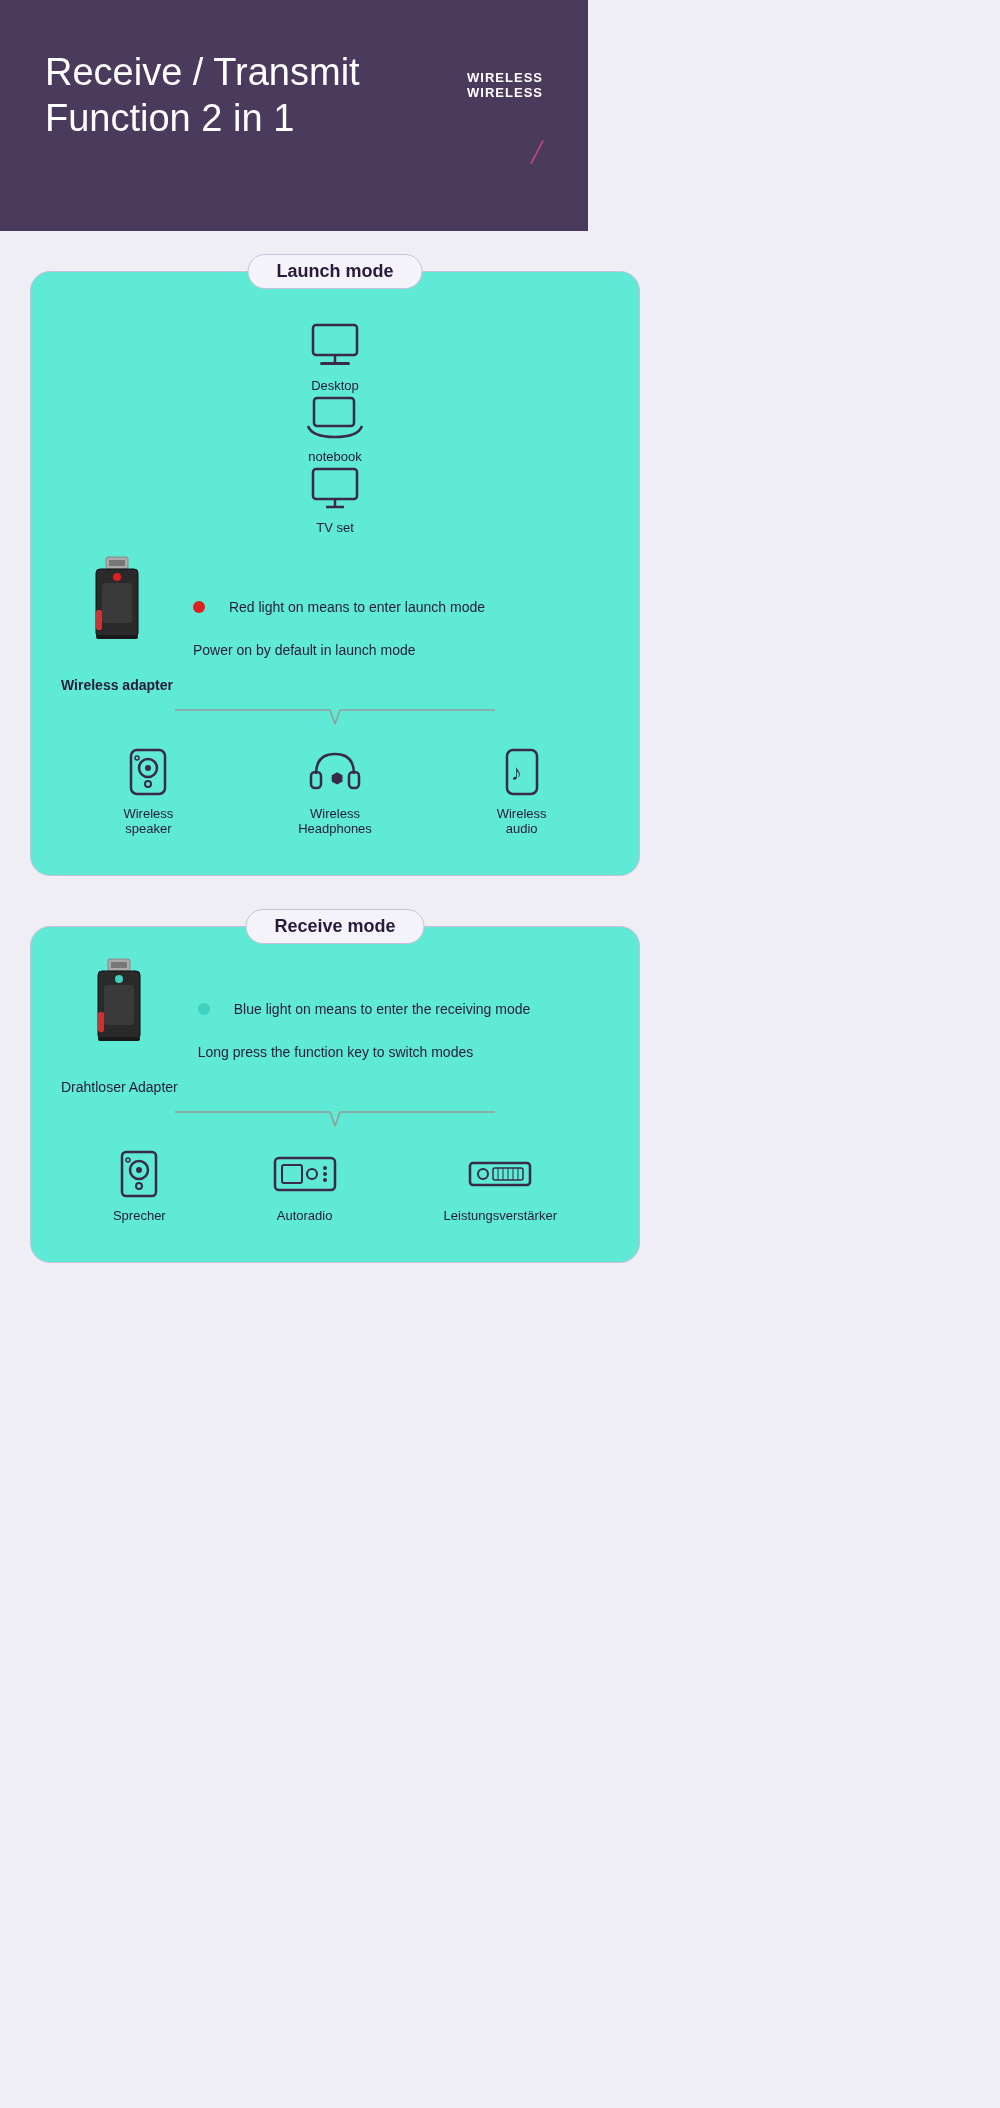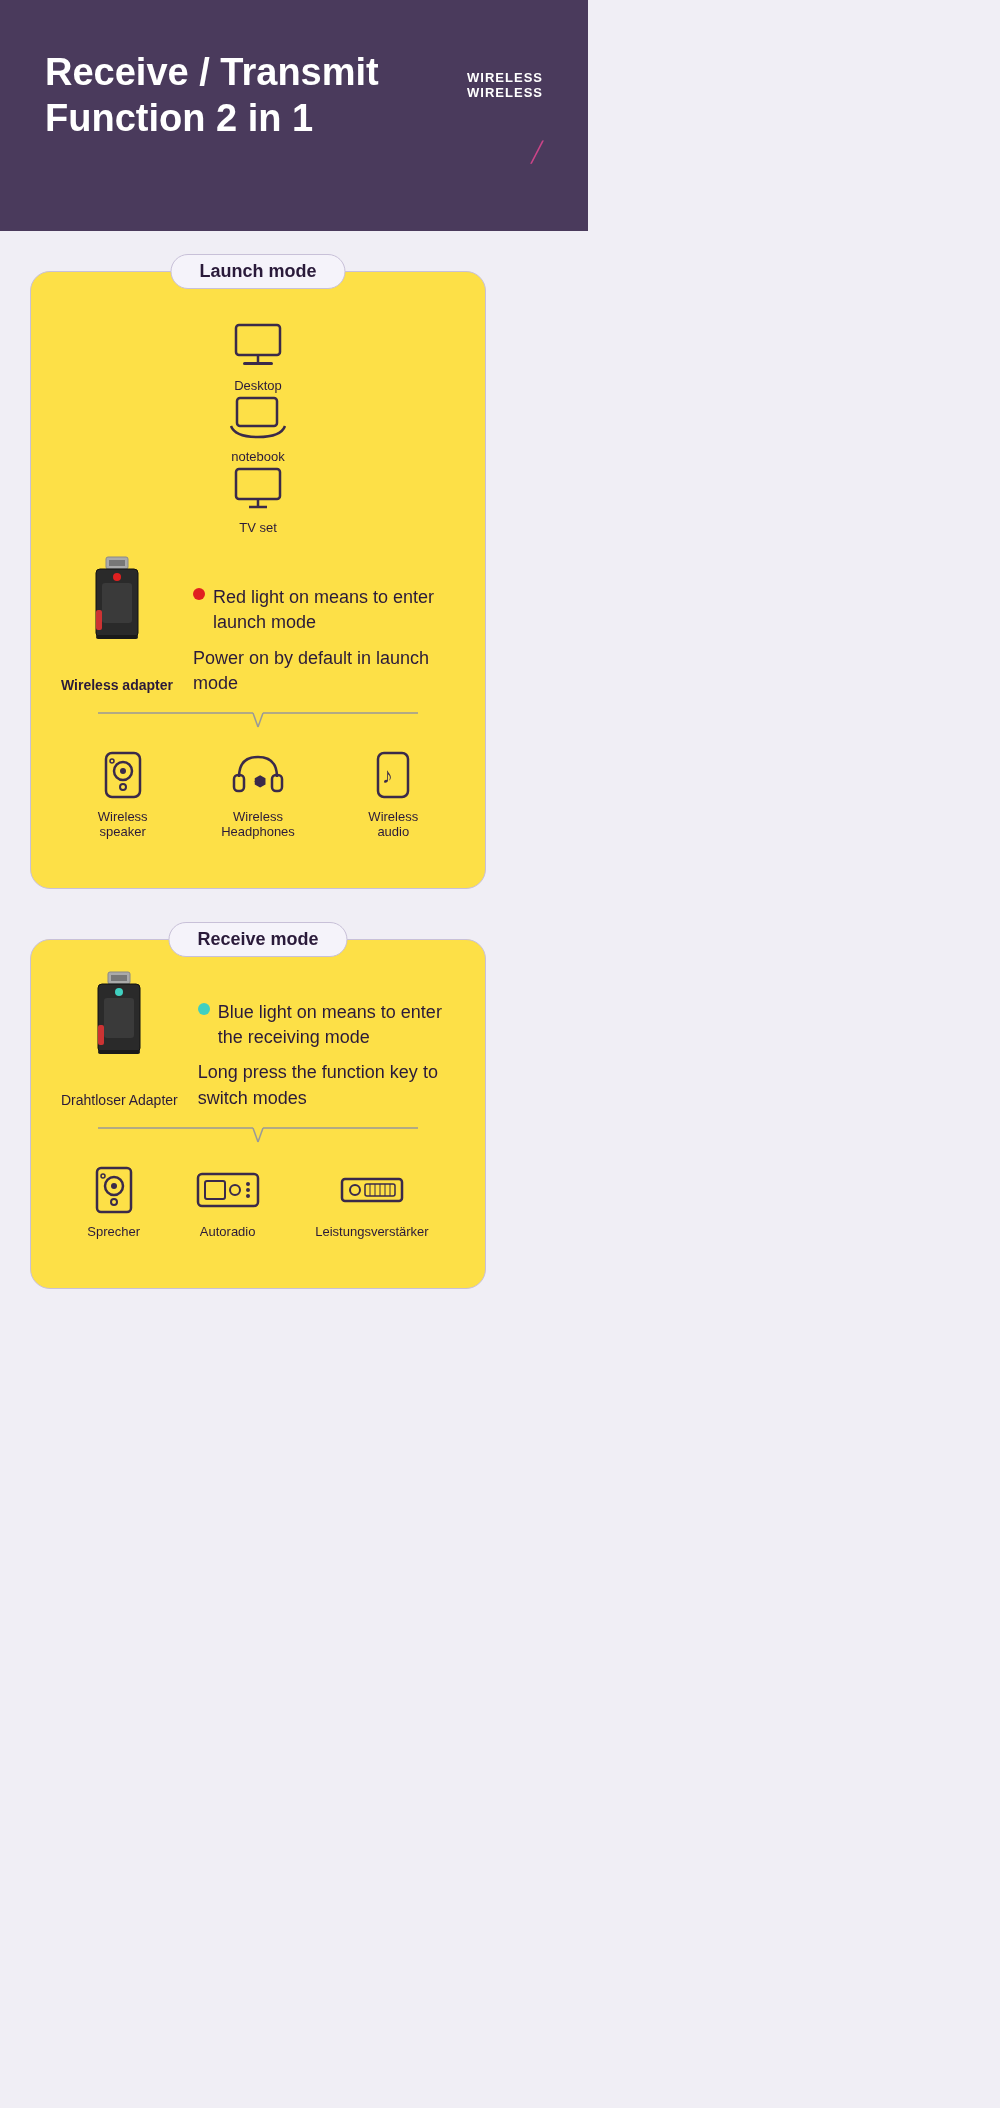--- a/index.html
+++ b/index.html
@@ -13,21 +13,21 @@
     
     .header {
       background: #4a3a5c;
       width: 588px;
       padding: 50px 45px 60px 45px;
       position: relative;
     }
     .header-title {
       color: #ffffff;
       font-size: 38px;
-      font-weight: bold;
+      font-weight: normal;
       line-height: 1.2;
       margin-bottom: 30px;
     }
     .header-badge {
       position: absolute;
       top: 70px;
       right: 45px;
       color: #ffffff;
       font-size: 13px;
       font-weight: bold;
@@ -50,26 +50,26 @@
     
     .main-content {
       padding: 40px 30px;
       display: flex;
       flex-direction: column;
       gap: 50px;
     }
 
     
     .mode-card {
-      background: #fde047;
+      background: #5eead4;
       border: 1.5px solid #c8c0d8;
       border-radius: 20px;
-      padding: 30px 30px 49px;
+      padding: 30px 30px 39px;
       position: relative;
-      width: 456px;
+      width: 610px;
     }
 
     .mode-label {
       position: absolute;
       top: -18px;
       left: 50%;
       transform: translateX(-50%);
       background: #f5f3fa;
       border: 1.5px solid #c8c0d8;
       border-radius: 25px;
@@ -135,24 +135,25 @@
       flex: 1;
       display: flex;
       flex-direction: column;
       gap: 10px;
       padding-top: 30px;
     }
 
     .info-line {
       display: flex;
       align-items: flex-start;
-      gap: 8px;
-      font-size: 18px;
+      gap: 24px;
+      font-size: 14px;
       color: #2a1a3a;
       line-height: 1.4;
+      margin-top: 13px;
     }
 
     .dot-red {
       width: 12px;
       height: 12px;
       border-radius: 50%;
       background: #e02020;
       flex-shrink: 0;
       margin-top: 3px;
     }

